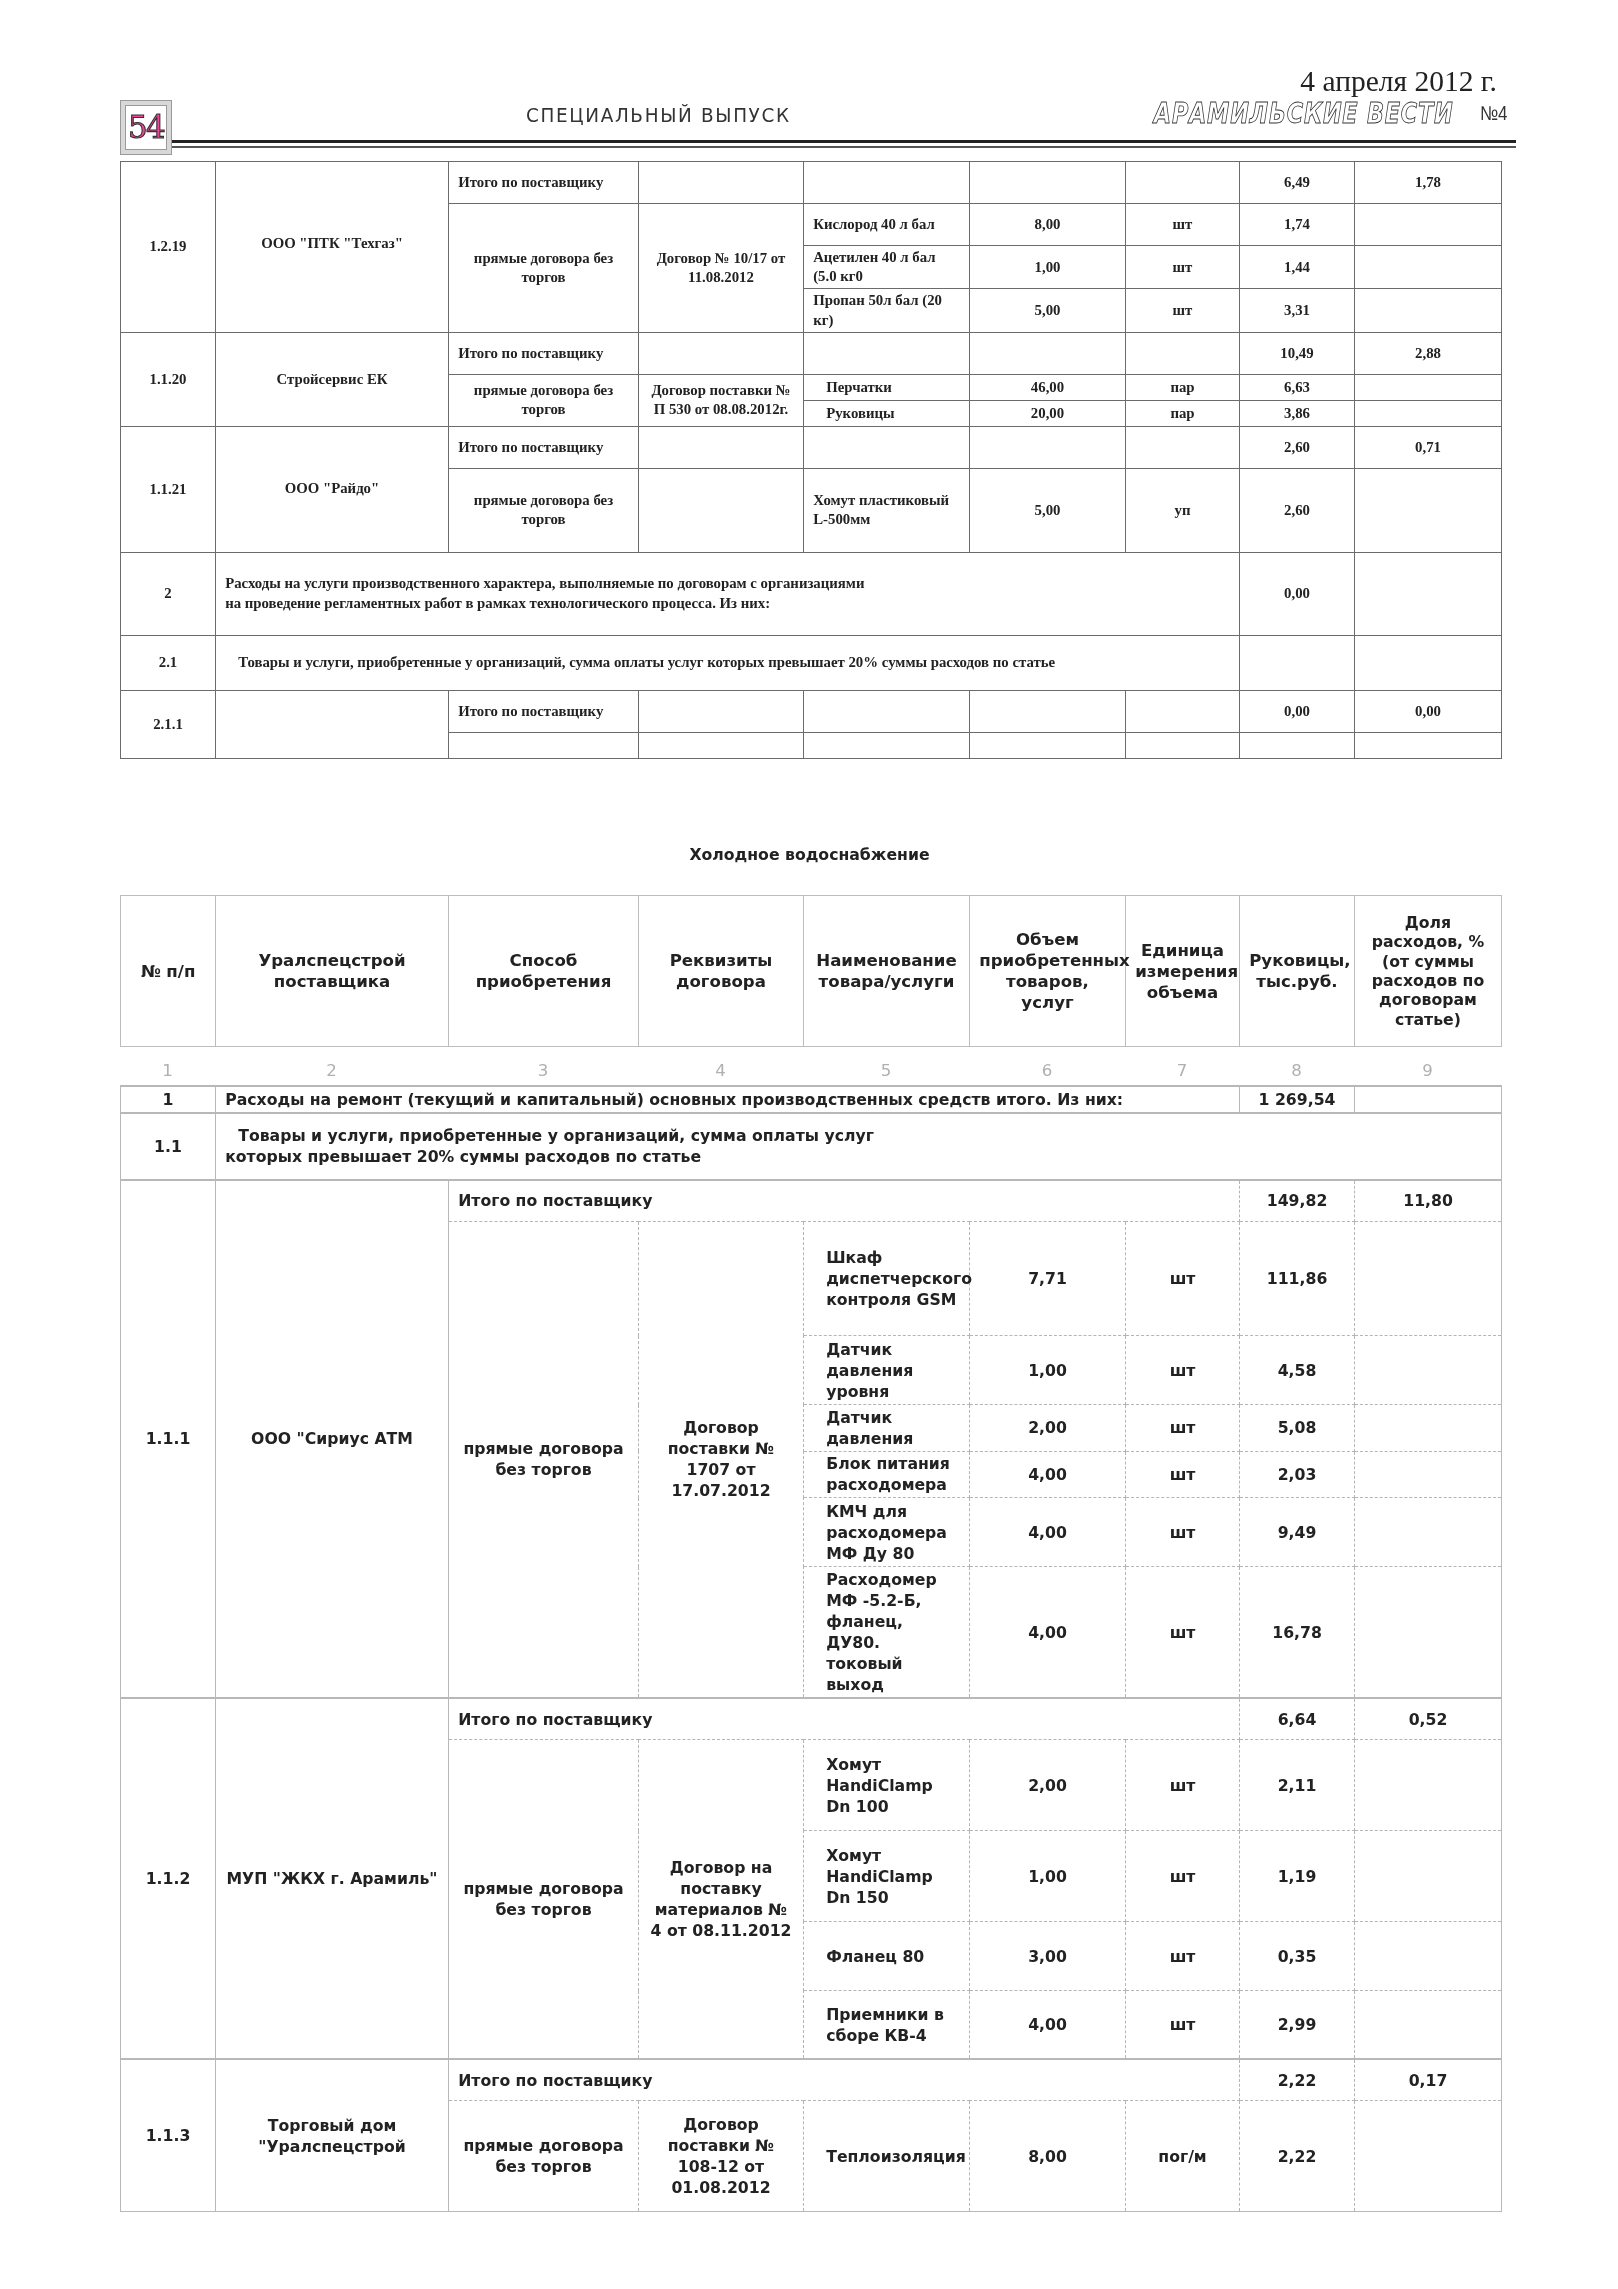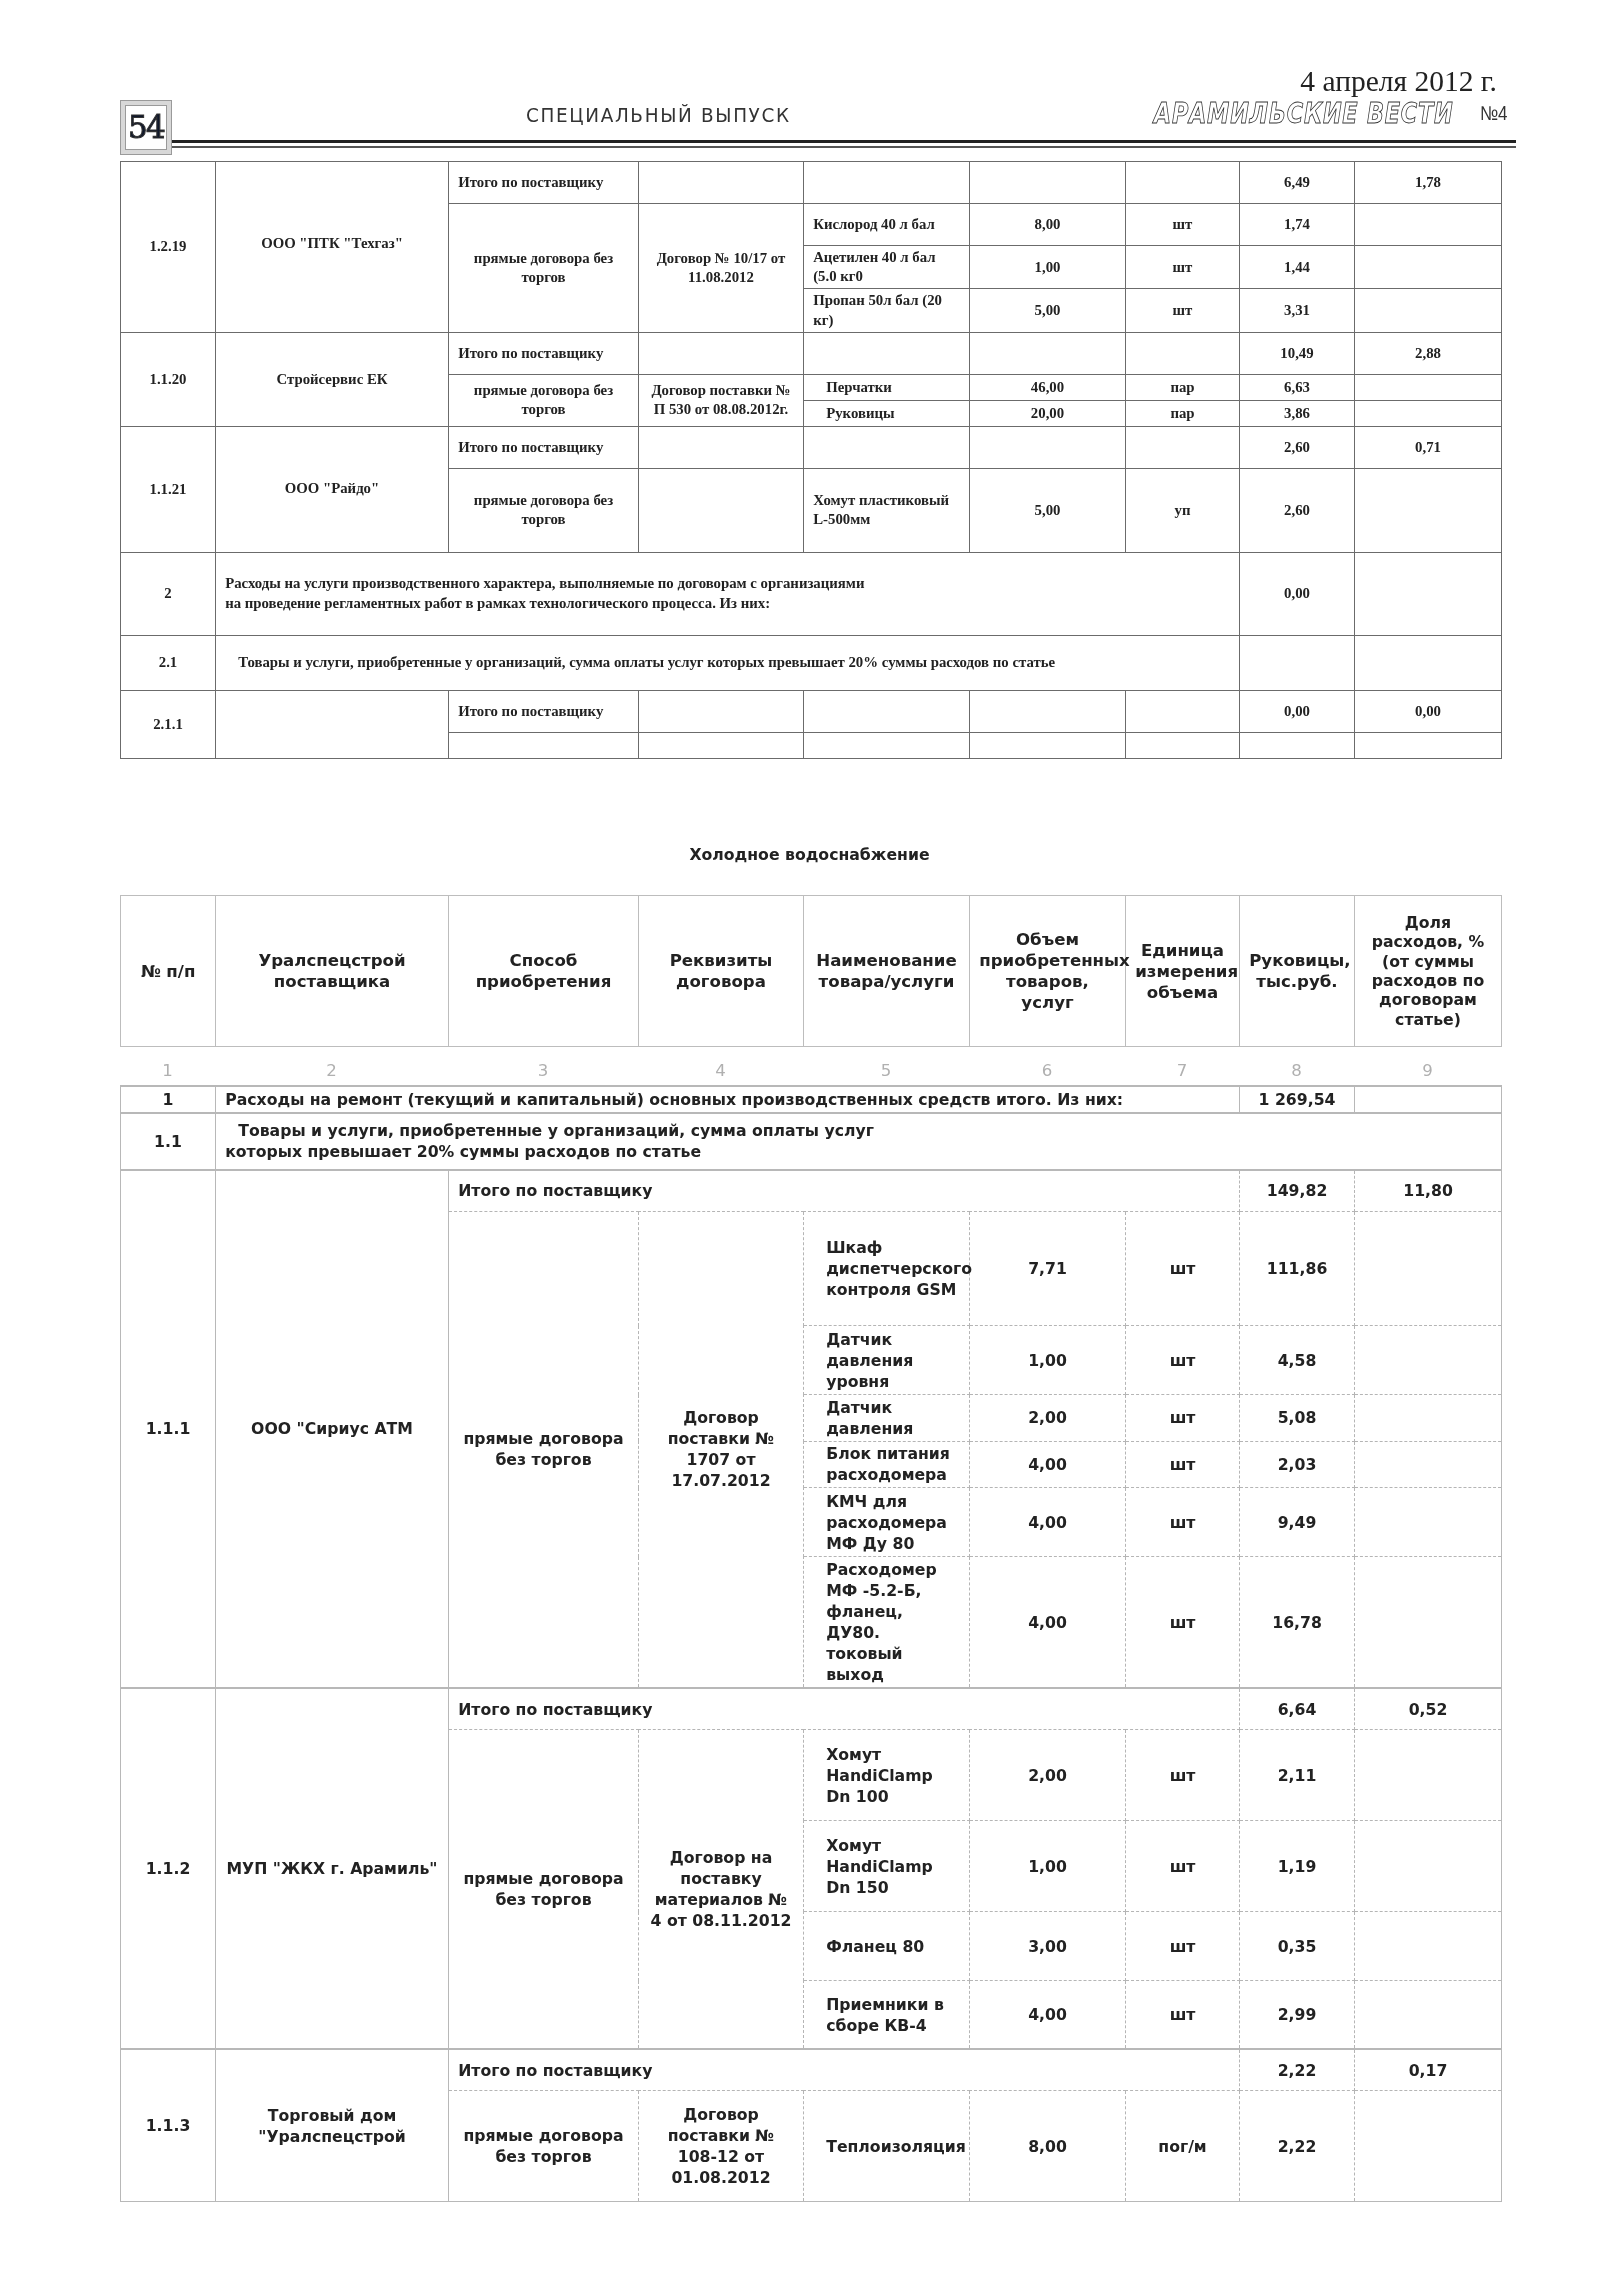--- a/index.html
+++ b/index.html
@@ -7,21 +7,21 @@
     body { position: relative; color: #222; }
 
     
     .page-num {
       position: absolute; left: 120px; top: 100px; width: 52px; height: 55px;
       border: 1.8px solid #9a9a9a; background: #d8d8d8; padding: 3.7px;
     }
     .page-num-inner {
       width: 100%; height: 100%; background: #fff; border: 0.9px solid #9a9a9a;
       font-family: "DejaVu Serif", serif; font-size: 31px; line-height: 42px;
-      text-align: center; color: #0f172a; -webkit-text-stroke: 1.1px #333; letter-spacing: -1.8px;
+      text-align: center; color: #ec4899; -webkit-text-stroke: 1.1px #333; letter-spacing: -1.8px;
     }
     .section-title {
       position: absolute; left: 526px; top: 103px;
       font-family: "DejaVu Sans", sans-serif; font-size: 20px; letter-spacing: 1.8px; color: #333;
       transform: scaleX(0.92); transform-origin: left;
     }
     .issue-date {
       position: absolute; right: 122px; top: 65px;
       font-family: "Liberation Serif", serif; font-size: 29.5px; color: #222;
     }
@@ -278,21 +278,21 @@
   </colgroup>
 
   <tbody>
       <tr class="grp-top" style="height:26px">
     <td class="solid-v">1</td>
     <td colspan="6" class="left solid-v">Расходы на ремонт (текущий и капитальный) основных производственных средств итого. Из них:</td>
     <td class="solid-v">1 269,54</td>
     <td class="solid-v"></td>
   </tr>
 
-  <tr class="grp-top" style="height:57px">
+  <tr class="grp-top" style="height:67px">
     <td class="solid-v">1.1</td>
     <td colspan="8" class="left solid-v">
       <div><span class="indent">Товары и услуги, приобретенные у организаций, сумма оплаты услуг</span></div>
       <div>которых превышает 20% суммы расходов по статье</div>
     </td>
   </tr>
 
   <tr class="grp-top" style="height:42px">
     <td rowspan="7" class="solid-v">1.1.1</td>
     <td rowspan="7" class="solid-v">ООО "Сириус АТМ</td>

